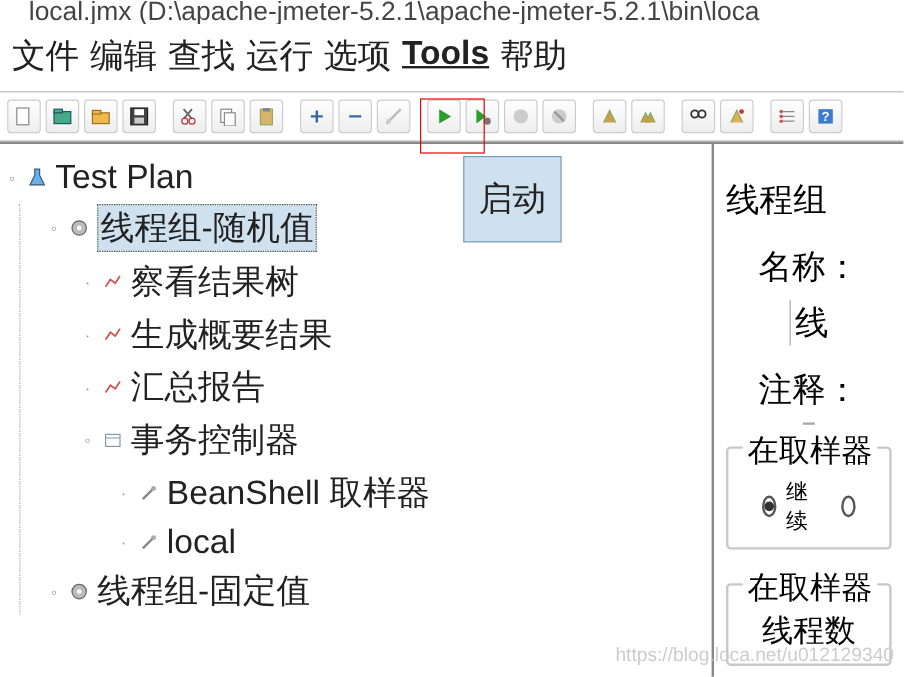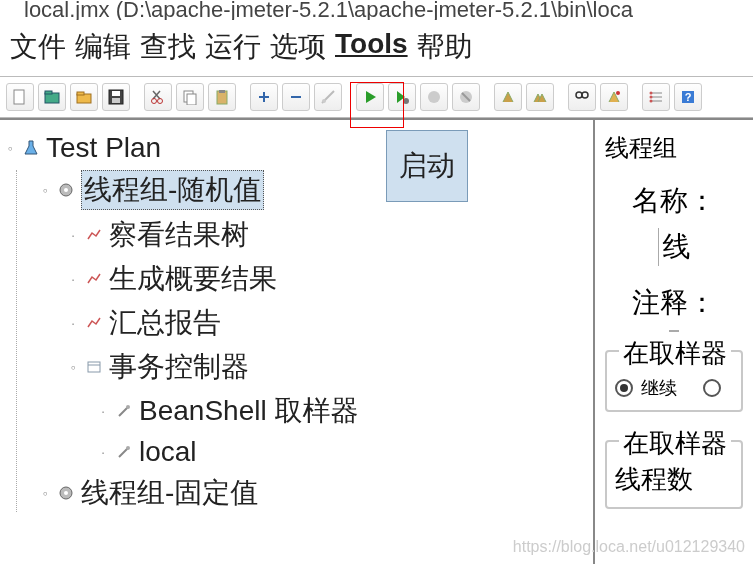--- a/index.html
+++ b/index.html
@@ -104,27 +104,27 @@
     padding: 0 2px;
   }
   .indent1 { margin-left: 22px; }
   .indent2 { margin-left: 50px; }
   .indent3 { margin-left: 80px; }
   .tree-line {
     border-left: 1px dotted #aaa;
     margin-left: 12px;
     padding-left: 0;
   }
-  .rp-title { font-size: 24px; margin: 6px 0 18px 0; }
+  .rp-title { font-size: 28px; margin: 22px 0 18px 0; }
   .rp-row { font-size: 28px; margin: 18px 0; display: flex; align-items: center; gap: 8px; flex-direction: column; }
   .rp-input { border: 1px solid #aaa; height: 34px; flex:1; min-width:10px; }
   .rp-group {
     border: 2px solid #c8c8c8;
     border-radius: 4px;
-    padding: 10px 8px;
+    padding: 10px 28px;
     margin-top: 8px;
     font-size: 26px;
     position: relative;
   }
   .rp-group-label {
     position: absolute;
     top: -16px; left: 12px;
     background: #fff;
     padding: 0 4px;
     font-size: 26px;

